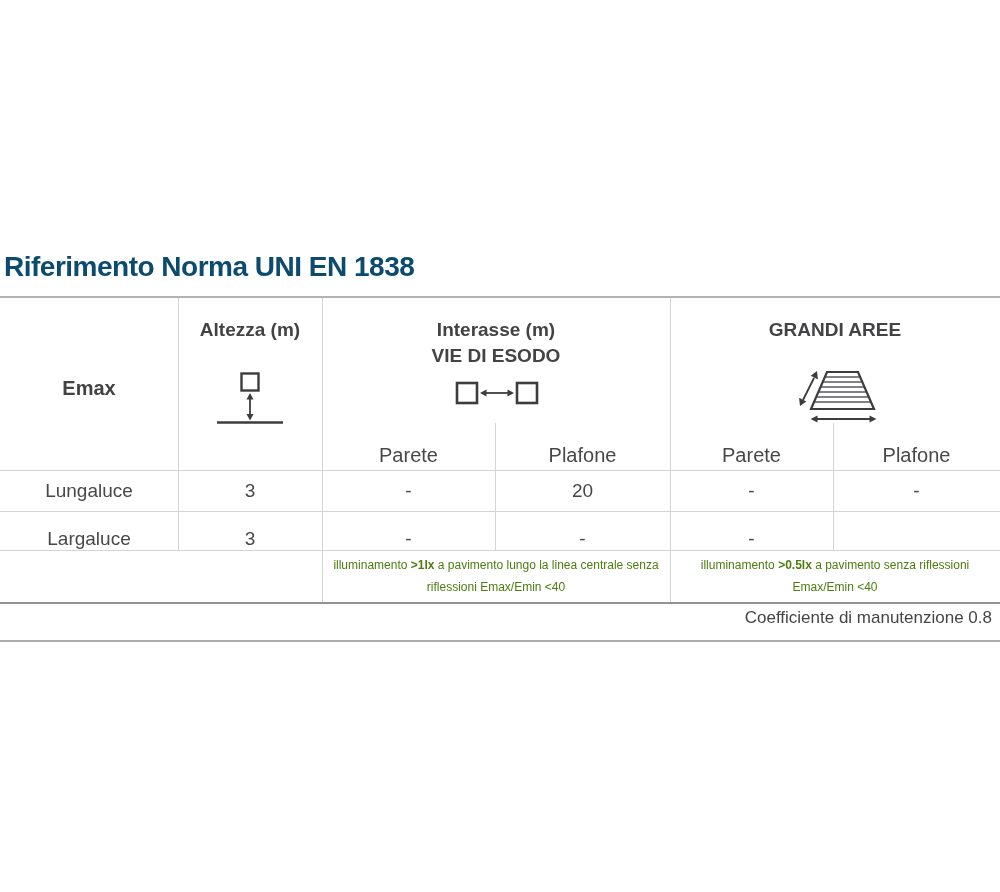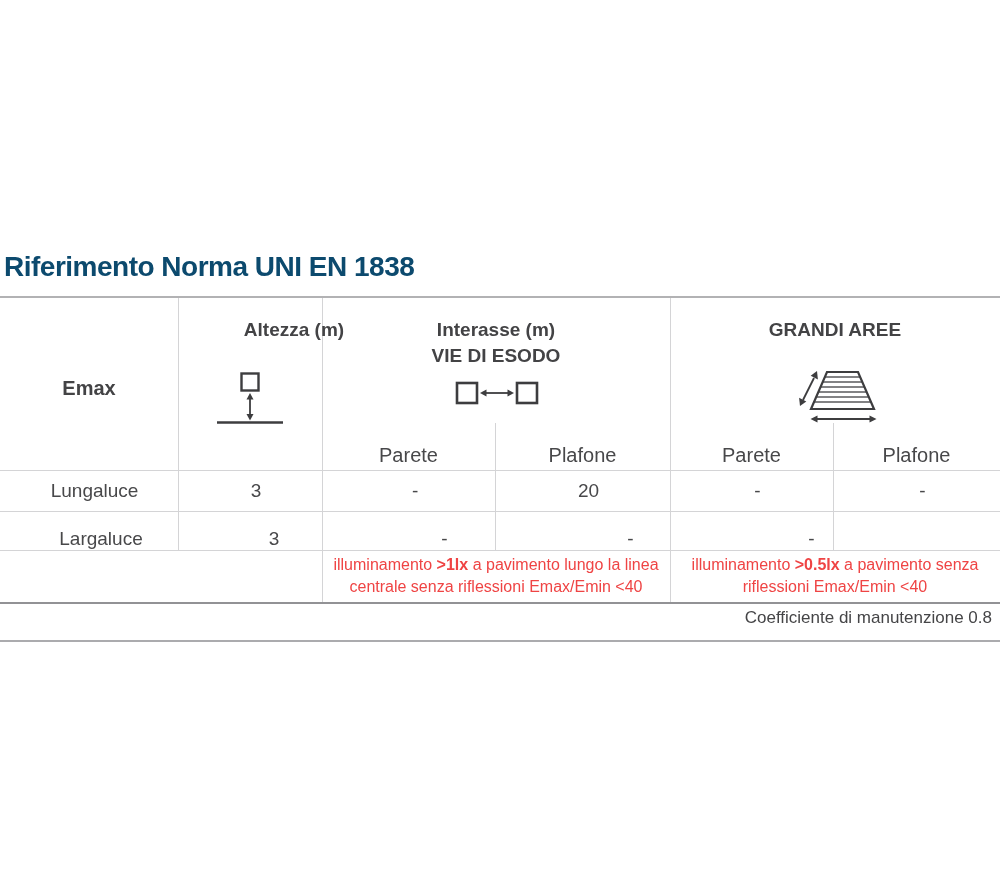--- a/index.html
+++ b/index.html
@@ -10,23 +10,23 @@
   .abs { position:absolute; }
   .hline { position:absolute; left:0; width:1000px; background:#d4d4d6; height:1px; }
   .vline { position:absolute; width:1px; background:#d4d4d6; }
   .title {
     position:absolute; left:4px; top:251px; font-size:28px; font-weight:bold;
     color:#0c4a6e; letter-spacing:-0.5px; white-space:nowrap;
   }
   .hdr { position:absolute; text-align:center; font-weight:bold; font-size:19px; color:#434345; line-height:26px; }
   .sub { position:absolute; text-align:center; font-size:20px; color:#48484a; }
   .rowline { position:absolute; left:0; width:1000px; display:flex; align-items:center; }
-  .rowline .cell { display:flex; align-items:center; justify-content:center; font-size:19px; color:#48484a;padding-left:12px; }
+  .rowline .cell { display:flex; align-items:center; justify-content:center; font-size:19px; color:#48484a; }
   .c1{width:178px}.c2{width:144px}.c3{width:173px}.c4{width:175px}.c5{width:163px}.c6{width:167px}
-  .fn { position:absolute; text-align:center; font-size:16px; color:#ef4444; line-height:22px; }
+  .fn { position:absolute; text-align:center; font-size:12px; color:#4d7c0f; line-height:22px; }
   .footer-text { position:absolute; top:608px; font-size:17px; color:#454547; white-space:nowrap; }
   .b { font-weight:bold; }
   svg { display:block; }
 </style>
 </head>
 <body>
 
 <div class="page">
 
   <div class="title">Riferimento Norma UNI EN 1838</div>
@@ -38,21 +38,21 @@
   <div class="abs" style="left:0;top:602px;width:1000px;height:2px;background:#929295;"></div>
   <div class="abs" style="left:0;top:640px;width:1000px;height:2px;background:#ababae;"></div>
 
   <div class="vline" style="left:178px;top:298px;height:252px;"></div>
   <div class="vline" style="left:322px;top:298px;height:304px;"></div>
   <div class="vline" style="left:495px;top:423px;height:127px;"></div>
   <div class="vline" style="left:670px;top:298px;height:304px;"></div>
   <div class="vline" style="left:833px;top:423px;height:127px;"></div>
 
   <div class="hdr" style="left:0;top:375px;width:178px;font-size:20px;">Emax</div>
-  <div class="hdr" style="left:178px;top:317px;width:144px;margin-left:44px;">Altezza (m)</div>
+  <div class="hdr" style="left:178px;top:317px;width:144px;">Altezza (m)</div>
 
   <div class="hdr" style="left:322px;top:317px;width:348px;">
     <div>Interasse (m)</div>
     <div>VIE DI ESODO</div>
   </div>
 
   <div class="hdr" style="left:670px;top:317px;width:330px;">
     <div>GRANDI AREE</div>
   </div>
 

